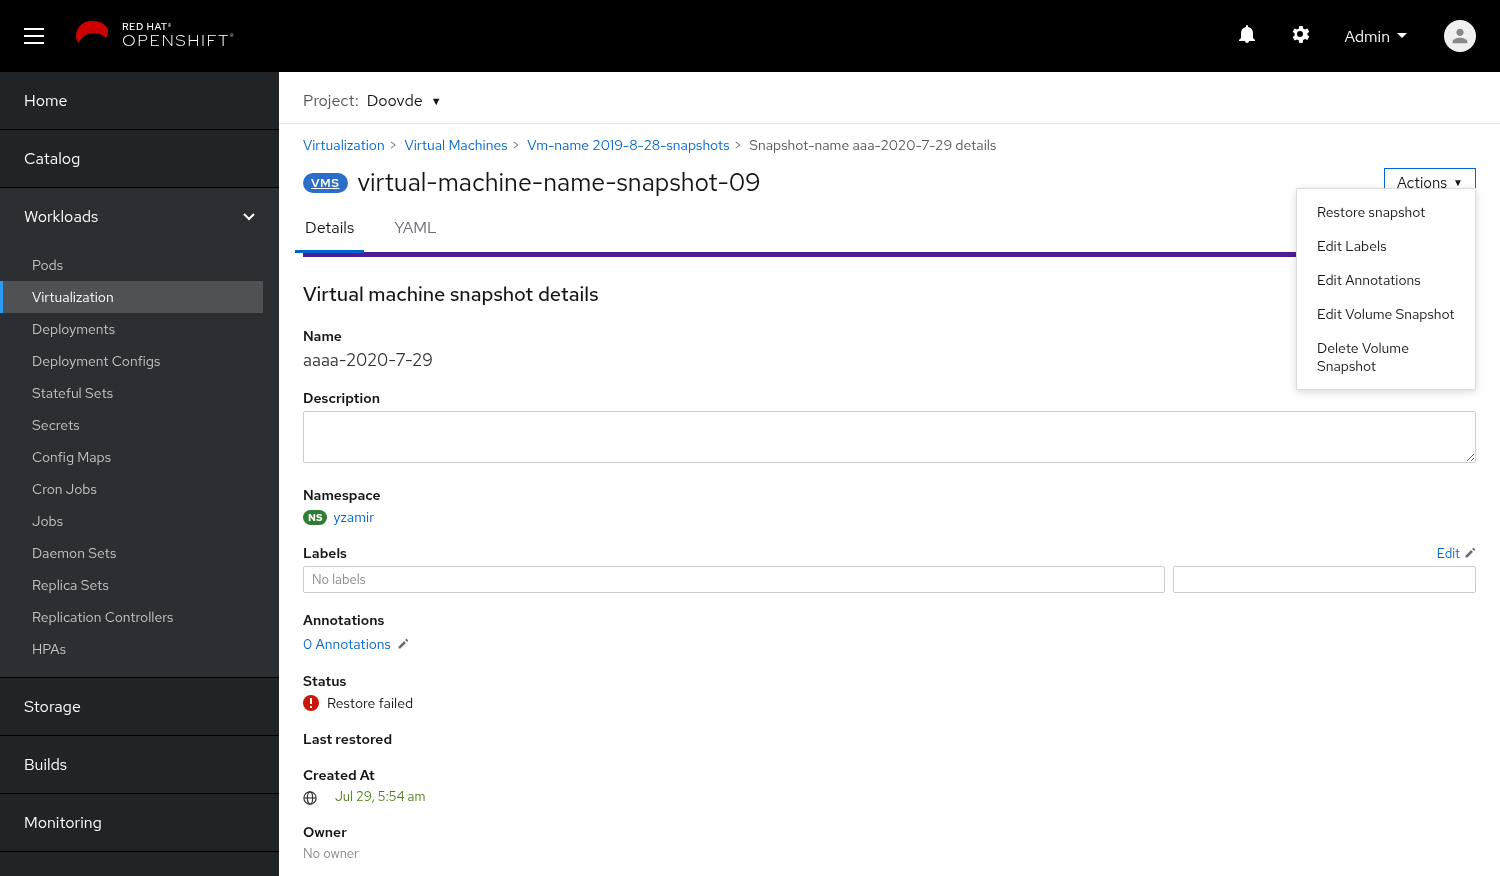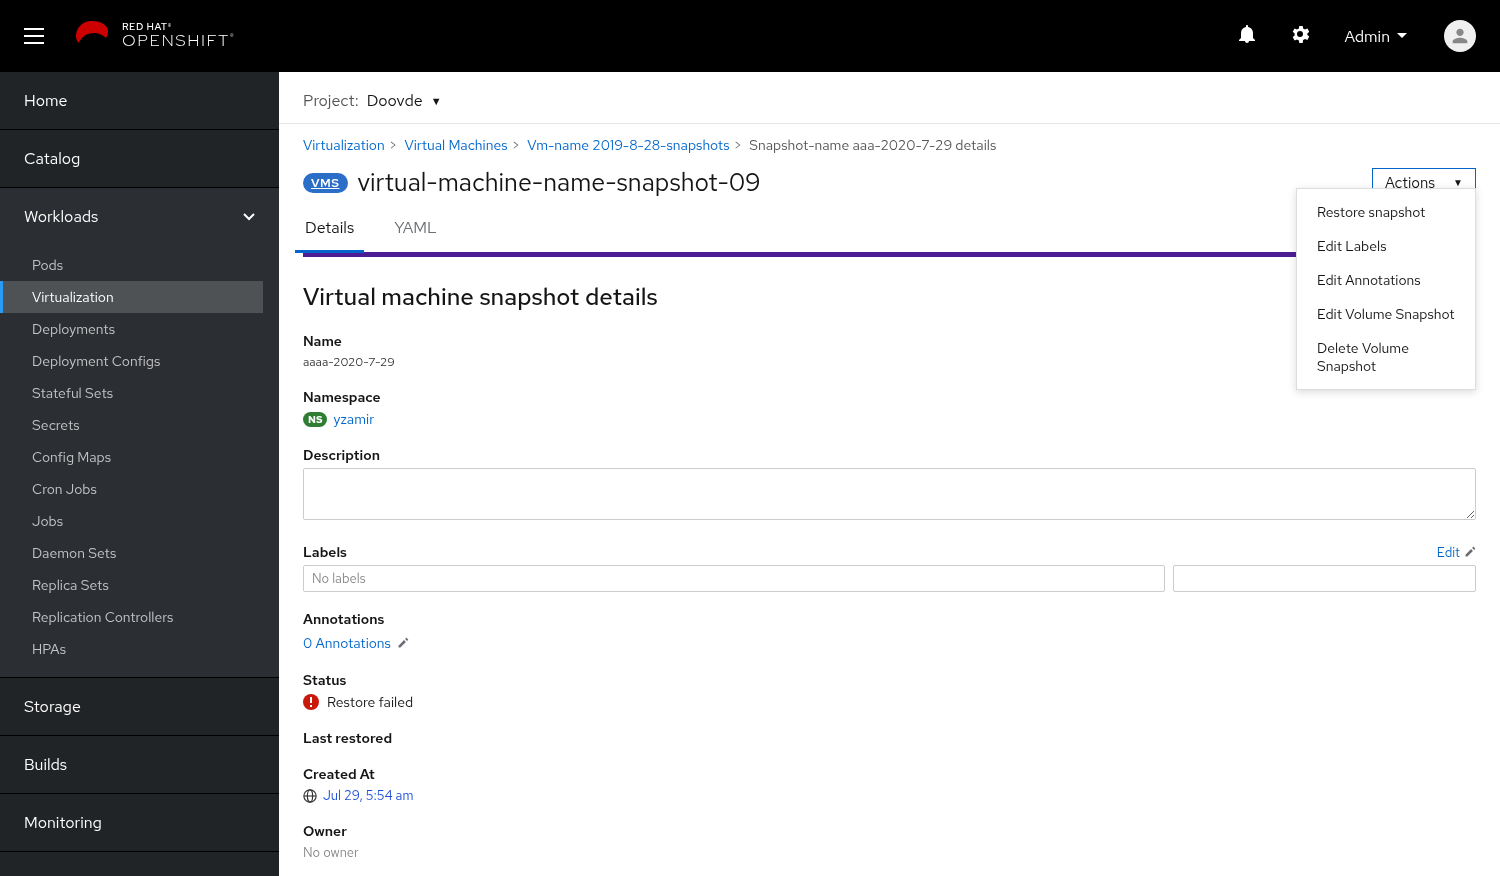--- a/index.html
+++ b/index.html
@@ -35,42 +35,42 @@
 .proj-caret { font-size:11px; }
 .hr { border:0; border-top:1px solid #e5e5e5; }
 .inner { padding:12px 24px 40px 24px; }
 .breadcrumb { font-size:14px; color:#555; margin-bottom:12px; }
 .breadcrumb a { color:#0066cc; text-decoration:none; }
 .breadcrumb .sep { color:#6a6e73; margin:0 4px; }
 .title-row { display:flex; align-items:center; justify-content:space-between; margin-bottom:12px; }
 .title-left { display:flex; align-items:center; gap:10px; }
 .res-badge { background:#2b6ec7; color:#fff; font-size:12px; font-weight:600; padding:2px 8px; border-radius:10px; letter-spacing:0.5px;text-decoration:underline; }
 .page-title { font-size:25px; font-weight:400; }
-.actions-btn { border:1px solid #06c; color:#151515; background:#fff; padding:4px 12px; font-size:15px; display:flex; align-items:center; gap:18px; cursor:pointer; }
+.actions-btn { border:1px solid #06c; color:#151515; background:#fff; padding:4px 12px; font-size:15px; display:flex; align-items:center; gap:6px; cursor:pointer; }
 .actions-btn .caret { font-size:10px; }
 .tabs { display:flex; gap:36px; border-bottom:5px solid #4c1d95; margin-bottom:24px; }
 .tab { padding:6px 2px 14px 2px; font-size:16px; color:#6a6e73; cursor:pointer; position:relative; }
 .tab.active { color:#151515; }
 .tab.active::after { content:""; position:absolute; left:-8px; right:-8px; bottom:-1px; height:3px; background:#06c; }
-.section-title { font-size:24px; font-weight:500; margin-bottom:20px; }
+.section-title { font-size:20px; font-weight:500; margin-bottom:20px; }
 .field { margin-bottom:18px; }
 .field-label { font-size:14px; font-weight:600; color:#151515; margin-bottom:4px; display:flex; justify-content:space-between; align-items:center; }
-.field-val { font-size:12px; color:#333; }
+.field-val { font-size:17px; color:#333; }
 .textarea { width:100%; height:52px; border:1px solid #ccc; border-radius:2px; resize:both; padding:6px; font-family:inherit; font-size:14px; }
 .ns-row { display:flex; align-items:center; gap:6px; font-size:14px; }
 .ns-badge { background:#2e7d32; color:#fff; font-size:10px; font-weight:700; padding:1px 5px; border-radius:9px; }
 .ns-link { color:#0066cc; text-decoration:none; }
 .edit-link { font-size:13px; color:#0066cc; display:flex; align-items:center; gap:4px; cursor:pointer; font-weight:400; }
 .pencil { width:12px; height:12px; fill:#6a6e73; }
 .label-box { width:862px; max-width:100%; border:1px solid #ccc; border-radius:2px; padding:4px 8px; font-size:13px; color:#888; margin-right:8px;}
 .labels-row { display:flex; }
 .ann-link { color:#0066cc; font-size:14px; text-decoration:none; display:inline-flex; align-items:center; gap:6px;}
 .status-row { display:flex; align-items:center; gap:8px; font-size:14px; }
 .err-icon { width:16px; height:16px; fill:#c9190b; }
-.meta-row { display:flex; align-items:center; gap:6px; font-size:13px; color:#1d4ed8;}
+.meta-row { display:flex; align-items:flex-end; gap:18px; font-size:13px; color:#4d7c0f;}
 .globe { width:14px; height:14px; fill:#333; }
 .muted { color:#888; font-size:13px; }
 .dropdown-menu { position:absolute; right:24px; top:116px; width:180px; background:#fff; border:1px solid #ddd; box-shadow:0 2px 8px rgba(0,0,0,.15); padding:6px 4px; z-index:10; }
 .dropdown-menu .item { padding:8px 16px; font-size:14px; color:#151515; cursor:pointer; }
 </style>
 </head>
 <body>
 
 <div class="topbar">
   <div class="topbar-left">
@@ -192,30 +192,30 @@
       </div>
 
       <h2 class="section-title">Virtual machine snapshot details</h2>
 
       <div class="field">
         <div class="field-label">Name</div>
         <div class="field-val">aaaa-2020-7-29</div>
       </div>
 
       <div class="field">
+        <div class="field-label">Description</div>
+        <textarea class="textarea" style=""></textarea>
+      </div>
+
+      <div class="field">
         <div class="field-label">Namespace</div>
         <div class="ns-row">
           <span class="ns-badge">NS</span>
           <a href="#" class="ns-link">yzamir</a>
         </div>
-      </div>
-
-      <div class="field">
-        <div class="field-label">Description</div>
-        <textarea class="textarea" style=""></textarea>
       </div>
 
       <div class="field">
         <div class="field-label">
           <span>Labels</span>
           <span class="edit-link">
             <span>Edit</span>
             <svg class="pencil" viewBox="0 0 16 16">
                 <path d="M2 11.5V14h2.5l7.4-7.4-2.5-2.5L2 11.5zM14.7 4c.3-.3.3-.8 0-1.1l-1.6-1.6c-.3-.3-.8-.3-1.1 0L10.8 2.5l2.7 2.7L14.7 4z"></path>
               </svg>

